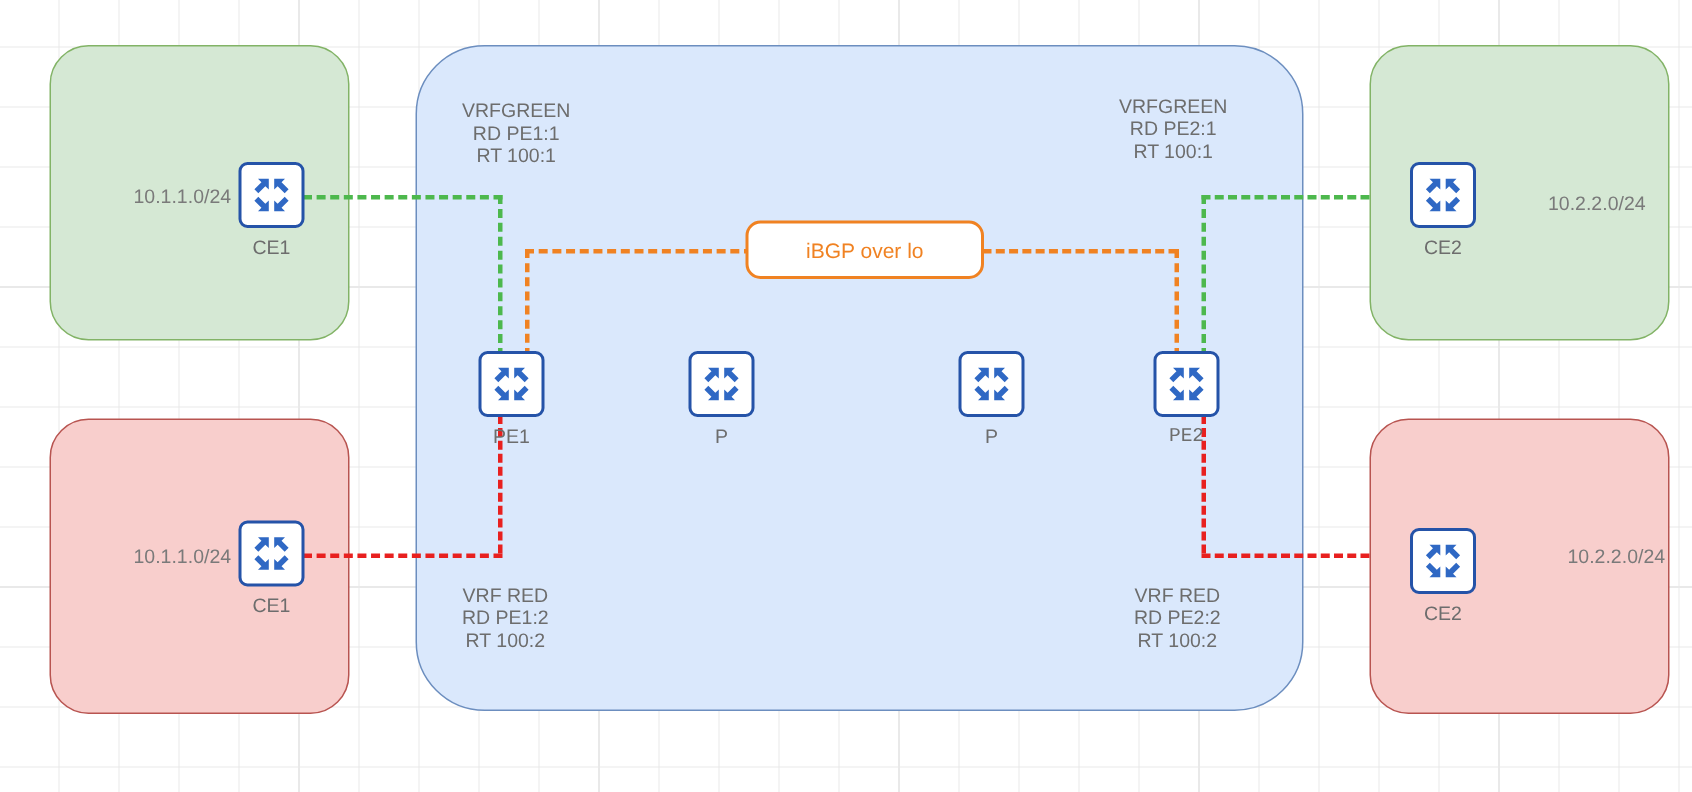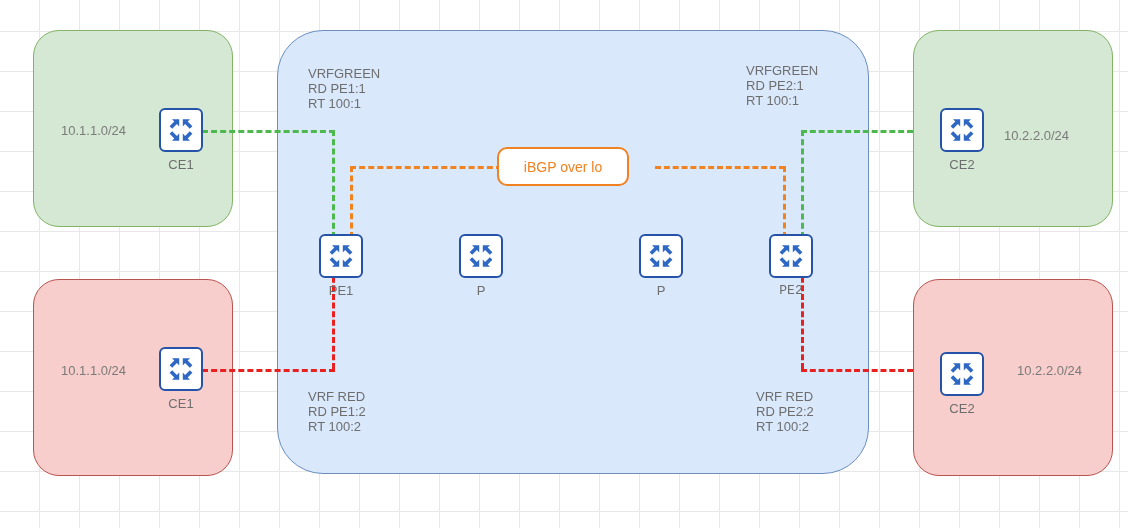--- a/index.html
+++ b/index.html
@@ -86,27 +86,28 @@
     color: #6d6d6d;
     white-space: nowrap;
   }
 
   
   .subnet-label {
     position: absolute;
     font-size: 13px;
     color: #7a7a7a;
     white-space: nowrap;
+    margin-left: 28px;
   }
   .vrf-label {
     position: absolute;
     font-size: 13px;
     line-height: 15px;
     color: #6d6d6d;
-    text-align: left;
+    text-align: center;
     white-space: nowrap;
   }
 
   
   .ibgp-box {
     position: absolute;
     box-sizing: border-box;
     background: #ffffff;
     border: 2px solid #f08222;
     border-radius: 10px;
@@ -139,21 +140,21 @@
   <div class="link v red-link" style="left:332px; top:268px; height:101px;"></div>
 
   <div class="link v red-link" style="left:801px; top:268px; height:101px;"></div>
   <div class="link h red-link" style="left:801px; top:369px; width:112px;"></div>
 
   <div class="link v orange-link" style="left:350px; top:166px; height:72px;"></div>
   <div class="link h orange-link" style="left:350px; top:166px; width:152px;"></div>
   <div class="link h orange-link" style="left:655px; top:166px; width:130px;"></div>
   <div class="link v orange-link" style="left:783px; top:166px; height:72px;"></div>
 
-  <div class="ibgp-box" style="left:497px; top:147px; width:132px; height:39px;">
+  <div class="ibgp-box" style="left:497px; top:147px; width:159px; height:39px;">
     <span>iBGP over lo</span>
   </div>
 
   <div class="vrf-label" style="left:308px; top:66px;">
     <div>VRFGREEN</div>
     <div>RD PE1:1</div>
     <div>RT 100:1</div>
   </div>
 
   <div class="vrf-label" style="left:746px; top:63px;">

